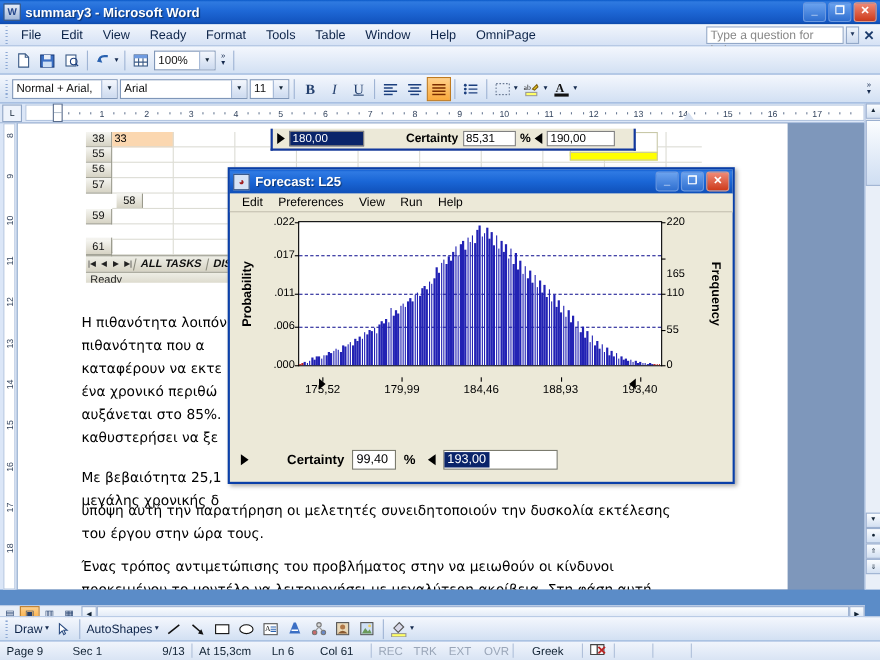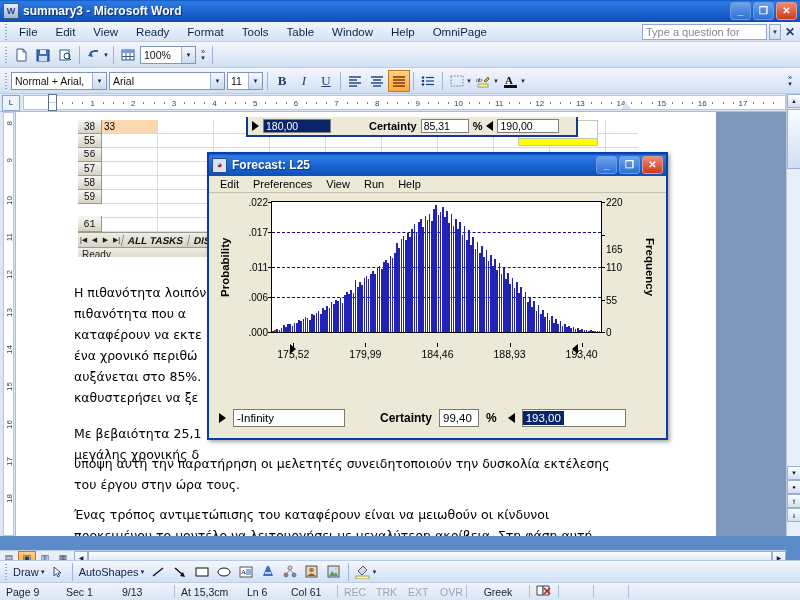--- a/index.html
+++ b/index.html
@@ -533,21 +533,21 @@
       <div class="gtext" style="top:170px">Η πιθανότητα λοιπόν</div>
       <div class="gtext" style="top:191px">πιθανότητα που α</div>
       <div class="gtext" style="top:212px">καταφέρουν να εκτε</div>
       <div class="gtext" style="top:233px">ένα χρονικό περιθώ</div>
       <div class="gtext" style="top:254px">αυξάνεται στο 85%.</div>
       <div class="gtext" style="top:275px">καθυστερήσει να ξε</div>
       <div class="gtext" style="top:311px">Με βεβαιότητα 25,1</div>
       <div class="gtext" style="top:332px">μεγάλης χρονικής δ</div>
       <div class="gtext" style="top:341px">υπόψη αυτή την παρατήρηση οι μελετητές συνειδητοποιούν την δυσκολία εκτέλεσης</div>
       <div class="gtext" style="top:362px">του έργου στην ώρα τους.</div>
-      <div class="gtext" style="top:392px">Ένας τρόπος αντιμετώπισης του καταφέρουν είναι να μειωθούν οι κίνδυνοι</div>
+      <div class="gtext" style="top:392px">Ένας τρόπος αντιμετώπισης του προβλήματος στην να μειωθούν οι κίνδυνοι</div>
       <div class="gtext" style="top:413px">προκειμένου το μοντέλο να λειτουργήσει με μεγαλύτερη ακρίβεια. Στη φάση αυτή</div>
 
       <div class="xlwin">
         <div class="xl-grid" id="xlgrid">
             <div class="xl-rowhead" style="top: 0px;">38</div>
             <div class="xl-cell" style="left: 24px; top: 0px; width: 56px; background: rgb(251, 215, 176);">33</div>
             <div class="xl-cell" style="left: 80px; top: 0px; width: 56px;"></div>
             <div class="xl-cell" style="left: 136px; top: 0px; width: 56px;"></div>
             <div class="xl-cell" style="left: 192px; top: 0px; width: 56px;"></div>
             <div class="xl-cell" style="left: 248px; top: 0px; width: 56px;"></div>
@@ -582,21 +582,21 @@
             <div class="xl-cell" style="left: 24px; top: 42px; width: 56px;"></div>
             <div class="xl-cell" style="left: 80px; top: 42px; width: 56px;"></div>
             <div class="xl-cell" style="left: 136px; top: 42px; width: 56px;"></div>
             <div class="xl-cell" style="left: 192px; top: 42px; width: 56px;"></div>
             <div class="xl-cell" style="left: 248px; top: 42px; width: 56px;"></div>
             <div class="xl-cell" style="left: 304px; top: 42px; width: 56px;"></div>
             <div class="xl-cell" style="left: 360px; top: 42px; width: 56px;"></div>
             <div class="xl-cell" style="left: 416px; top: 42px; width: 56px;"></div>
             <div class="xl-cell" style="left: 472px; top: 42px; width: 56px;"></div>
             <div class="xl-cell" style="left: 528px; top: 42px; width: 56px;"></div>
-            <div class="xl-rowhead" style="top: 56px;">58</div>
+            <div class="xl-rowhead" style="top: 56px; margin-left: 28px;">58</div>
             <div class="xl-cell" style="left: 24px; top: 56px; width: 56px;"></div>
             <div class="xl-cell" style="left: 80px; top: 56px; width: 56px;"></div>
             <div class="xl-cell" style="left: 136px; top: 56px; width: 56px;"></div>
             <div class="xl-cell" style="left: 192px; top: 56px; width: 56px;"></div>
             <div class="xl-cell" style="left: 248px; top: 56px; width: 56px;"></div>
             <div class="xl-cell" style="left: 304px; top: 56px; width: 56px;"></div>
             <div class="xl-cell" style="left: 360px; top: 56px; width: 56px;"></div>
             <div class="xl-cell" style="left: 416px; top: 56px; width: 56px;"></div>
             <div class="xl-cell" style="left: 472px; top: 56px; width: 56px;"></div>
             <div class="xl-cell" style="left: 528px; top: 56px; width: 56px;"></div>
@@ -615,21 +615,21 @@
             <div class="xl-cell" style="left: 24px; top: 84px; width: 56px;"></div>
             <div class="xl-cell" style="left: 80px; top: 84px; width: 56px;"></div>
             <div class="xl-cell" style="left: 136px; top: 84px; width: 56px;"></div>
             <div class="xl-cell" style="left: 192px; top: 84px; width: 56px;"></div>
             <div class="xl-cell" style="left: 248px; top: 84px; width: 56px;"></div>
             <div class="xl-cell" style="left: 304px; top: 84px; width: 56px;"></div>
             <div class="xl-cell" style="left: 360px; top: 84px; width: 56px;"></div>
             <div class="xl-cell" style="left: 416px; top: 84px; width: 56px;"></div>
             <div class="xl-cell" style="left: 472px; top: 84px; width: 56px;"></div>
             <div class="xl-cell" style="left: 528px; top: 84px; width: 56px;"></div>
-            <div class="xl-rowhead" style="top: 98px; font-family: Liberation Mono, monospace;">61</div>
+            <div class="xl-rowhead" style="top: 98px;">61</div>
             <div class="xl-cell" style="left: 24px; top: 98px; width: 56px;"></div>
             <div class="xl-cell" style="left: 80px; top: 98px; width: 56px;"></div>
             <div class="xl-cell" style="left: 136px; top: 98px; width: 56px;"></div>
             <div class="xl-cell" style="left: 192px; top: 98px; width: 56px;"></div>
             <div class="xl-cell" style="left: 248px; top: 98px; width: 56px;"></div>
             <div class="xl-cell" style="left: 304px; top: 98px; width: 56px;"></div>
             <div class="xl-cell" style="left: 360px; top: 98px; width: 56px;"></div>
             <div class="xl-cell" style="left: 416px; top: 98px; width: 56px;"></div>
             <div class="xl-cell" style="left: 472px; top: 98px; width: 56px;"></div>
             <div class="xl-cell" style="left: 528px; top: 98px; width: 56px;"></div>
@@ -878,21 +878,20 @@
           <div class="xtickmark" style="left: 237.557px;"></div>
           <div class="xlab" style="left: 309.647px;">193,40</div>
           <div class="xtickmark" style="left: 309.647px;"></div>
           <div class="grab-l" style="left: 18.2882px;"></div>
           <div class="grab-r hollow" style="left: 300.196px; border-right: 6px solid rgb(0, 0, 0);"></div>
         </div>
     </div>
 
     <div class="fc-ctrl">
       <span class="tri-r"></span>
-      <span class="fc-fld" style="width:112px">-Infinity</span>
       <span style="margin-left:28px;font-weight:bold;font-size:12px">Certainty</span>
       <span class="fc-fld" style="width:40px">99,40</span>
       <span style="font-weight:bold;font-size:12px">%</span>
       <span class="tri-l" style="margin-left:4px"></span>
       <span class="fc-fld" style="width:104px;padding:0">
           <span class="sel-blue" style="padding:1px 3px">193,00</span>
         </span>
     </div>
   </div>
 
@@ -996,21 +995,21 @@
           <path d="M3 6 L8 1 L12 5 L7 10z" fill="#d8d8e8" stroke="#555"></path>
           <rect x="1" y="11" width="13" height="3" fill="#ffff66" stroke="#999"></rect>
         </svg>
     </div>
     <div class="dd-arrow">▼</div>
   </div>
 
   <div class="statusbar">
     <div class="st-cell" style="width:60px">Page 9</div>
     <div class="st-cell" style="width:56px">Sec 1</div>
-    <div class="st-cell" style="width:58px;">9/13</div>
+    <div class="st-cell" style="width:58px;text-align:right">9/13</div>
     <div class="st-div"></div>
     <div class="st-cell" style="width:66px">At 15,3cm</div>
     <div class="st-cell" style="width:44px">Ln 6</div>
     <div class="st-cell" style="width:52px">Col 61</div>
     <div class="st-div"></div>
     <div class="st-cell dim" style="width:32px">REC</div>
     <div class="st-cell dim" style="width:32px">TRK</div>
     <div class="st-cell dim" style="width:32px">EXT</div>
     <div class="st-cell dim" style="width:32px">OVR</div>
     <div class="st-div"></div>

